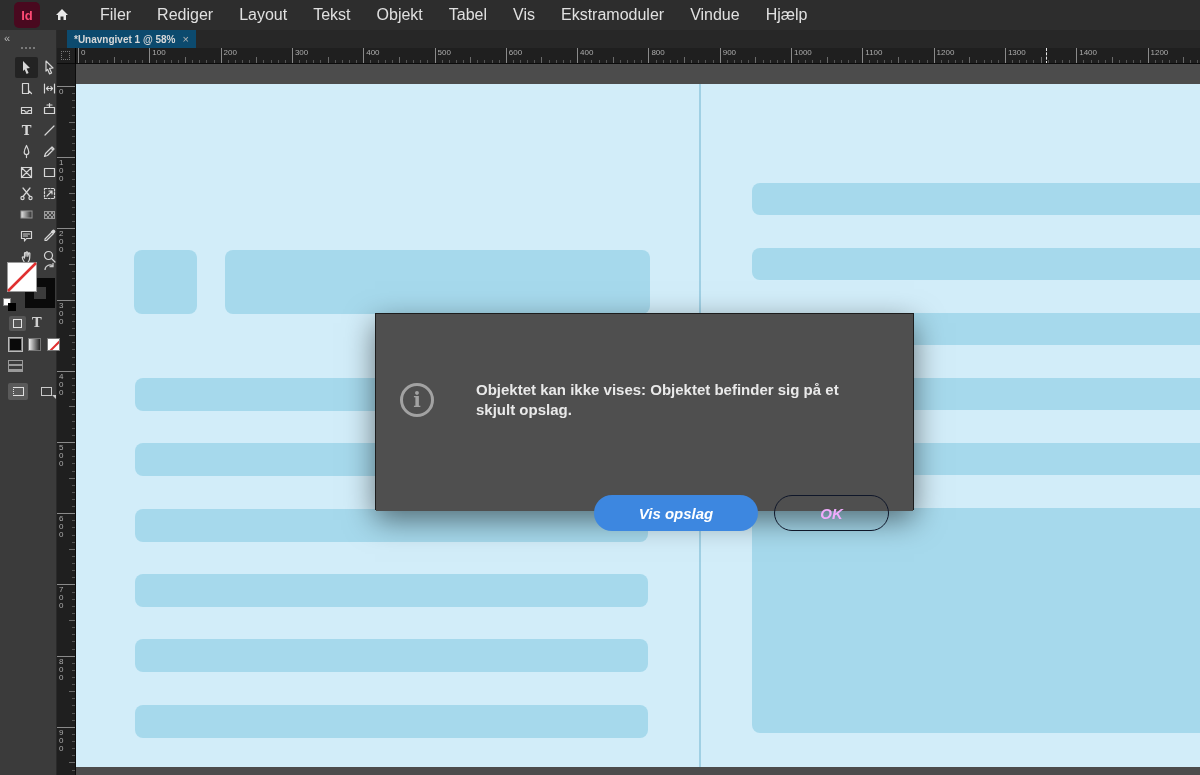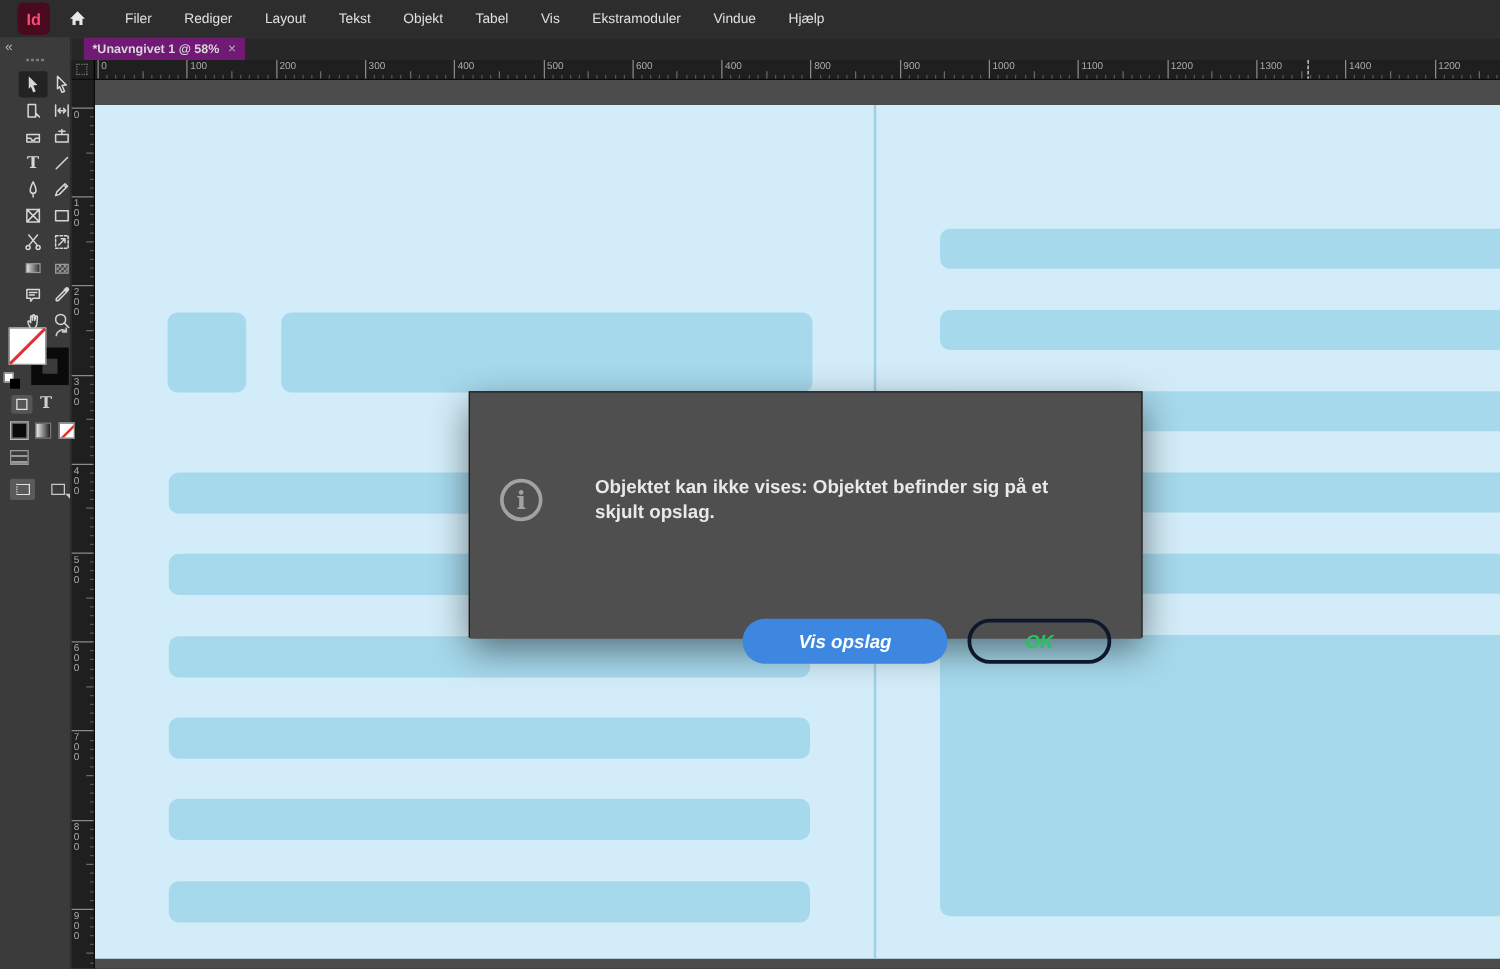--- a/index.html
+++ b/index.html
@@ -5,21 +5,21 @@
   html,body{margin:0;padding:0;background:#1a1a1a;}
   *{box-sizing:border-box;font-family:"Liberation Sans",sans-serif;}
   #app{position:relative;width:1200px;height:775px;overflow:hidden;background:#4c4c4c;}
 
   
   .menubar{position:absolute;left:0;top:0;width:1200px;height:30px;background:#2d2d2d;display:flex;align-items:center;z-index:60;}
   .id-logo{width:26px;height:26px;margin-left:14px;border-radius:5px;background:#49091f;color:#ff4a74;
     font-weight:bold;font-size:13px;display:flex;align-items:center;justify-content:center;}
   .home-ico{margin-left:13px;width:18px;height:18px;display:flex;align-items:center;justify-content:center;}
   .menu-items{display:flex;margin-left:16px;gap:0;}
-  .menu-items span{color:#e0e0e0;font-size:11px;padding:0 13px;line-height:30px;cursor:default;}
+  .menu-items span{color:#e0e0e0;font-size:16px;padding:0 13px;line-height:30px;cursor:default;}
 
   
   .toolspanel{position:absolute;left:0;top:30px;width:57px;height:745px;background:#3b3b3b;border-right:1px solid #2a2a2a;z-index:55;}
   .collapse{position:absolute;left:4px;top:2px;color:#b5b5b5;font-size:11px;}
   .grip{position:absolute;left:21px;top:17px;width:15px;height:2px;
     background:repeating-linear-gradient(90deg,#7a7a7a 0 2px,transparent 2px 4px);}
   .tools{position:absolute;left:15px;top:27px;display:grid;grid-template-columns:23px 23px;grid-auto-rows:21px;}
   .tool{display:flex;align-items:center;justify-content:center;border-radius:2px;}
   .tool.active{background:#232323;}
   .tool svg{display:block;}
@@ -49,21 +49,21 @@
     background:repeating-linear-gradient(0deg,#9a9a9a 0 2px,transparent 2px 5px);}
   .mode-normal{position:absolute;left:8px;top:353px;width:20px;height:17px;background:#5a5a5a;border-radius:2px;
     display:flex;align-items:center;justify-content:center;}
   .mode-normal .sq{width:11px;height:9px;border:1px solid #e0e0e0;border-left-style:dotted;}
   .mode-preview{position:absolute;left:36px;top:353px;width:20px;height:17px;display:flex;align-items:center;justify-content:center;}
   .mode-preview .sq{width:11px;height:9px;border:1px solid #c9c9c9;}
   .mode-preview .dd{position:absolute;right:0px;bottom:1px;width:0;height:0;border-left:4px solid transparent;border-top:4px solid #c9c9c9;}
 
   
   .tabbar{position:absolute;left:57px;top:30px;width:1143px;height:18px;background:#272727;z-index:50;}
-  .tab{position:absolute;left:10px;top:0;height:18px;background:#701a75;display:flex;align-items:center;padding:0 7px;gap:7px;}
+  .tab{position:absolute;left:10px;top:0;height:18px;background:#0c4a6e;display:flex;align-items:center;padding:0 7px;gap:7px;}
   .tab-label{color:#d8d8d8;font-size:10px;font-weight:bold;white-space:nowrap;}
   .tab-close{color:#b3b3b3;font-size:11px;line-height:10px;cursor:default;}
 
   
   .hruler{position:absolute;left:57px;top:48px;width:1143px;height:16px;background:#1f1f1f;border-bottom:1px solid #0c0c0c;z-index:45;overflow:hidden;}
   .vruler{position:absolute;left:57px;top:64px;width:19px;height:711px;background:#1f1f1f;border-right:1px solid #0c0c0c;z-index:45;overflow:hidden;}
   .origin{position:absolute;left:57px;top:48px;width:19px;height:16px;background:#1f1f1f;border-right:1px solid #000;border-bottom:1px solid #0c0c0c;z-index:46;}
   .origin .cross{position:absolute;left:4px;top:3px;width:9px;height:9px;border:1px dotted #777;}
   .hx-label{position:absolute;top:1px;color:#ababab;font-size:8px;line-height:8px;}
   .h-tick{position:absolute;bottom:0;width:1px;background:#6a6a6a;}
@@ -89,21 +89,21 @@
   .dlg-title{position:absolute;left:0;top:0;width:100%;height:42px;background:#ffffff;
     color:#1f1f1f;font-size:16px;line-height:42px;padding-left:15px;}
   .dlg-body{position:absolute;left:0;top:42px;width:100%;height:155px;background:#4f4f4f;}
   .dlg-info{position:absolute;left:24px;top:27px;width:34px;height:34px;border:3px solid #a2a2a2;border-radius:50%;
     color:#a2a2a2;display:flex;align-items:center;justify-content:center;
     font-family:"DejaVu Serif",serif;font-weight:bold;font-size:20px;line-height:20px;}
   .dlg-msg{position:absolute;left:100px;top:24px;width:400px;color:#e9e9e9;font-size:15px;font-weight:600;line-height:20px;}
   .dlg-btns{position:absolute;left:0;top:139px;width:100%;height:36px;font-style:italic;}
   .btn{position:absolute;height:36px;border-radius:18px;font-size:15px;font-weight:600;display:flex;align-items:center;justify-content:center;cursor:default;}
   .btn-primary{left:218px;width:164px;background:#3d87e0;color:#ffffff;}
-  .btn-ghost{left:398px;width:115px;border:3px solid #0f172a;color:#22c55e;background:transparent;}
+  .btn-ghost{left:398px;width:115px;border:1px solid #0f172a;color:#f0abfc;background:transparent;}
 </style>
 </head>
 <body>
 
 <div id="app">
 
   <div class="menubar">
     <div class="id-logo">Id</div>
     <div class="home-ico">
       <svg width="16" height="16" viewBox="0 0 16 16">

